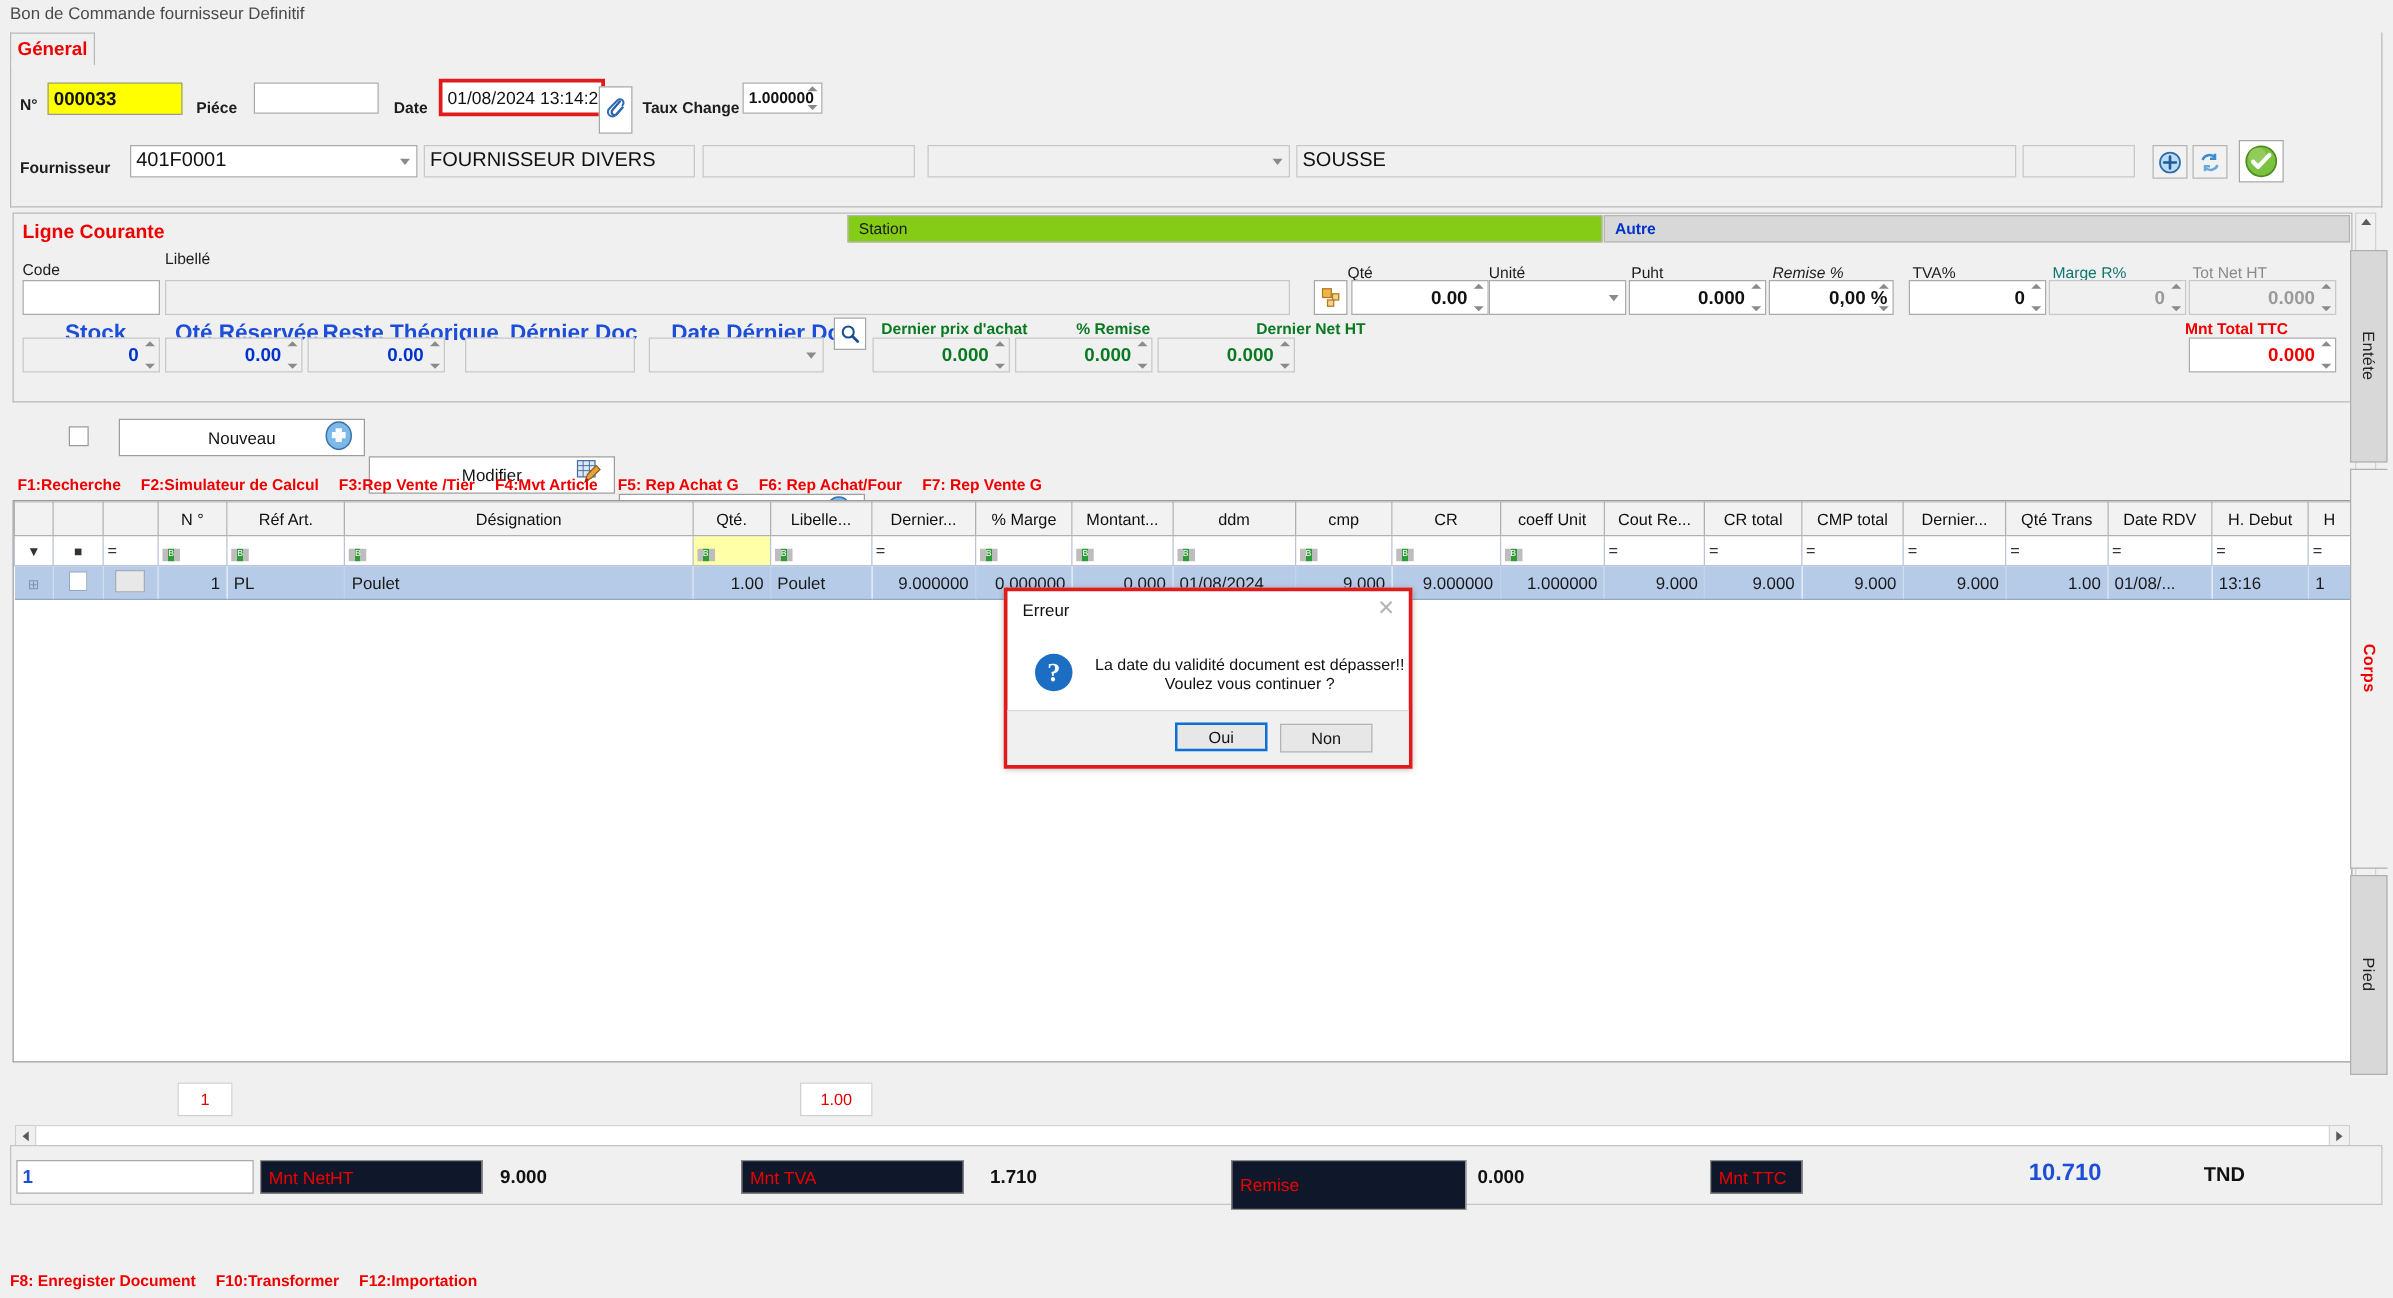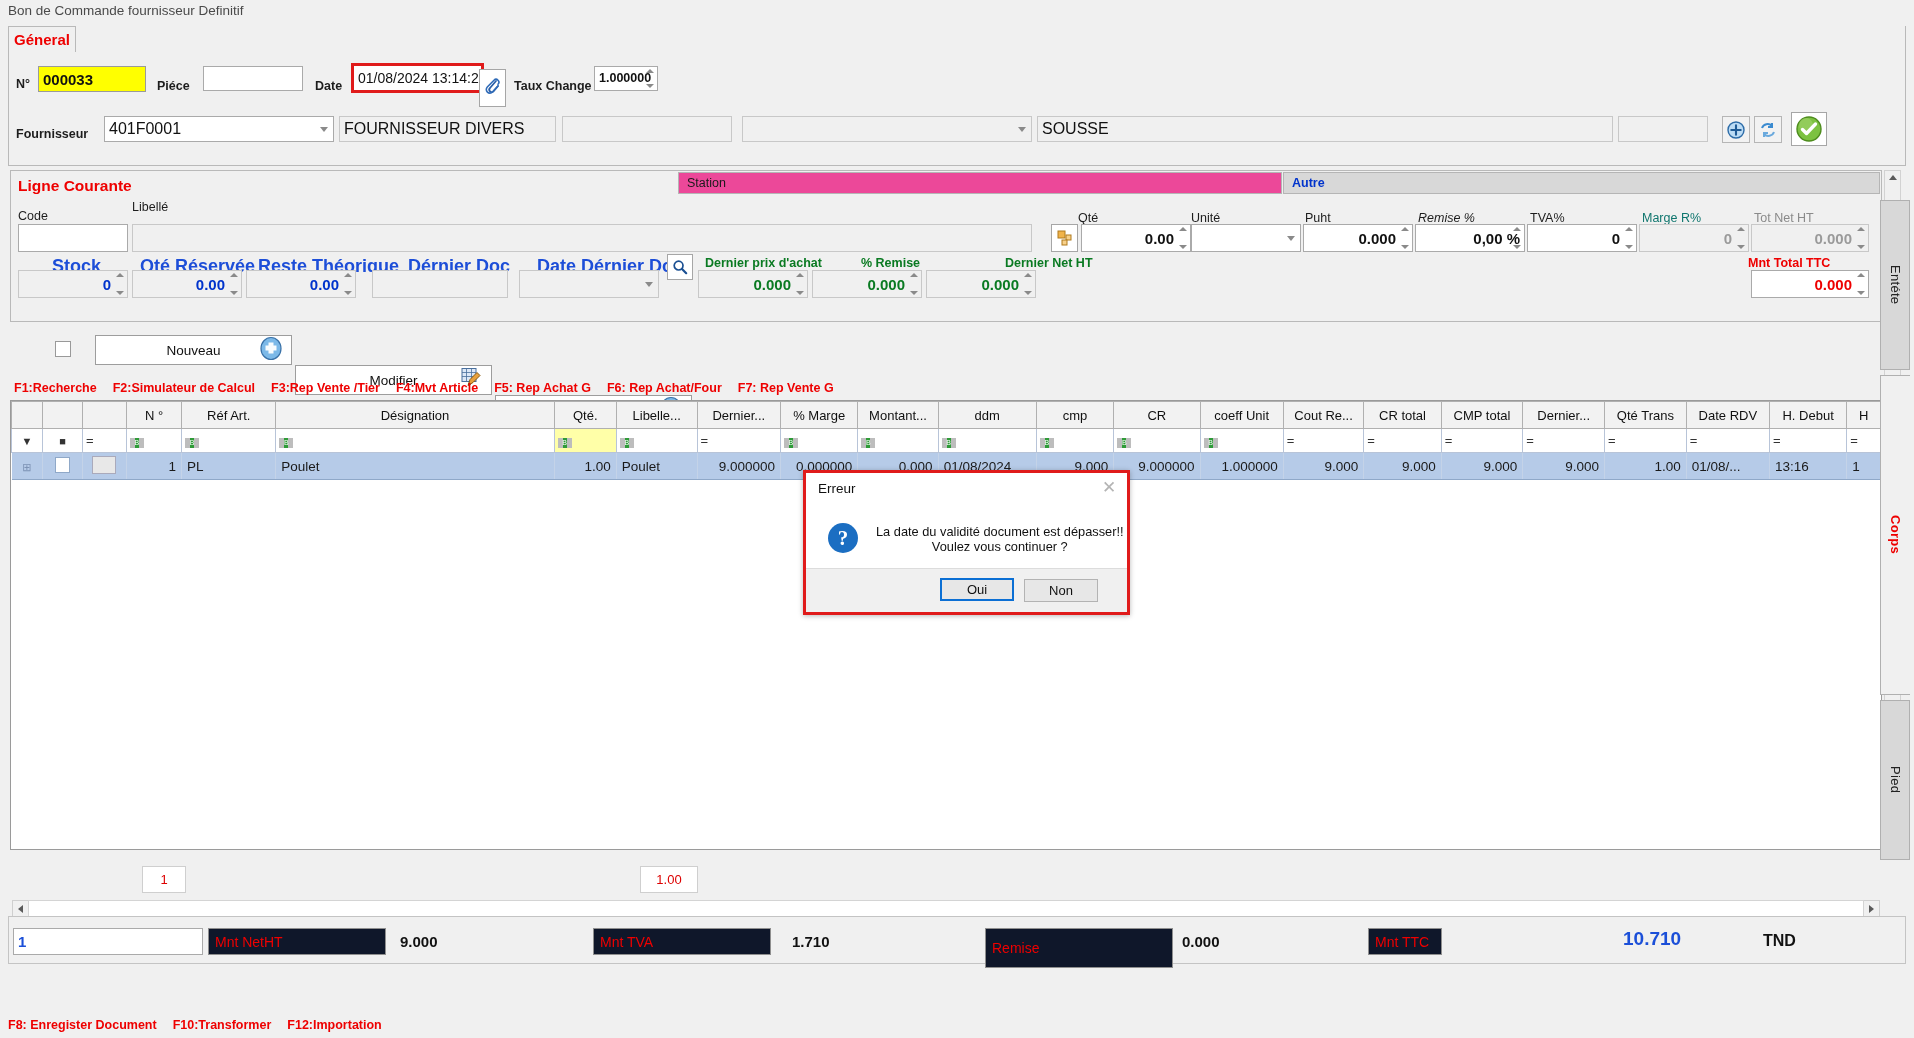--- a/index.html
+++ b/index.html
@@ -97,21 +97,21 @@
   .lc-panel {
     left: 10px; top: 170px; width: 1872px; height: 152px;
     background: #f0f0f0; border: 1px solid #b9b9b9;
   }
   .lc-title {
     left: 18px; top: 177px;
     color: #ee0000; font-weight: bold; font-size: 15.5px;
   }
   .lc-tab {
     top: 172px; height: 22px;
-    background: #ec4899;
+    background: #84cc16;
     border: 1px solid #b5b5b5;
     font-size: 12.5px;
     padding-left: 8px;
     line-height: 21px;
   }
   .lc-tab.sel { background: #d8d8d8; color: #0033cc; font-weight: bold; }
   .grn { color: #0a7a22; font-weight: bold; font-size: 12.5px; }
   .blu { color: #1d4ed8; font-weight: bold; font-size: 18px; }
   .red { color: #ee0000; font-weight: bold; font-size: 12.5px; }
   .fld.grn-t { color: #0a7a22; font-weight: bold; }
@@ -348,21 +348,21 @@
   <div class="abs lbl" style="left:1305px;top:211px;">Puht</div>
   <div class="abs fld right" style="left:1303px;top:224px;width:110px;height:28px;font-size:15px;font-weight:bold;padding-right:16px;">
     <span>0.000</span>
     <span class="spin">
         <i class="up"></i>
         <i class="dn"></i>
       </span>
   </div>
 
   <div class="abs lbl" style="left:1418px;top:211px;font-style:italic;">Remise %</div>
-  <div class="abs fld right" style="left:1415px;top:224px;width:110px;height:28px;font-size:15px;font-weight:bold;">
+  <div class="abs fld right" style="left:1415px;top:224px;width:100px;height:28px;font-size:15px;font-weight:bold;">
     <span>0,00 %</span>
     <span class="spin">
         <i class="up"></i>
         <i class="dn"></i>
       </span>
   </div>
 
   <div class="abs lbl" style="left:1530px;top:211px;">TVA%</div>
   <div class="abs fld right" style="left:1527px;top:224px;width:110px;height:28px;font-size:15px;font-weight:bold;padding-right:16px;">
     <span>0</span>

